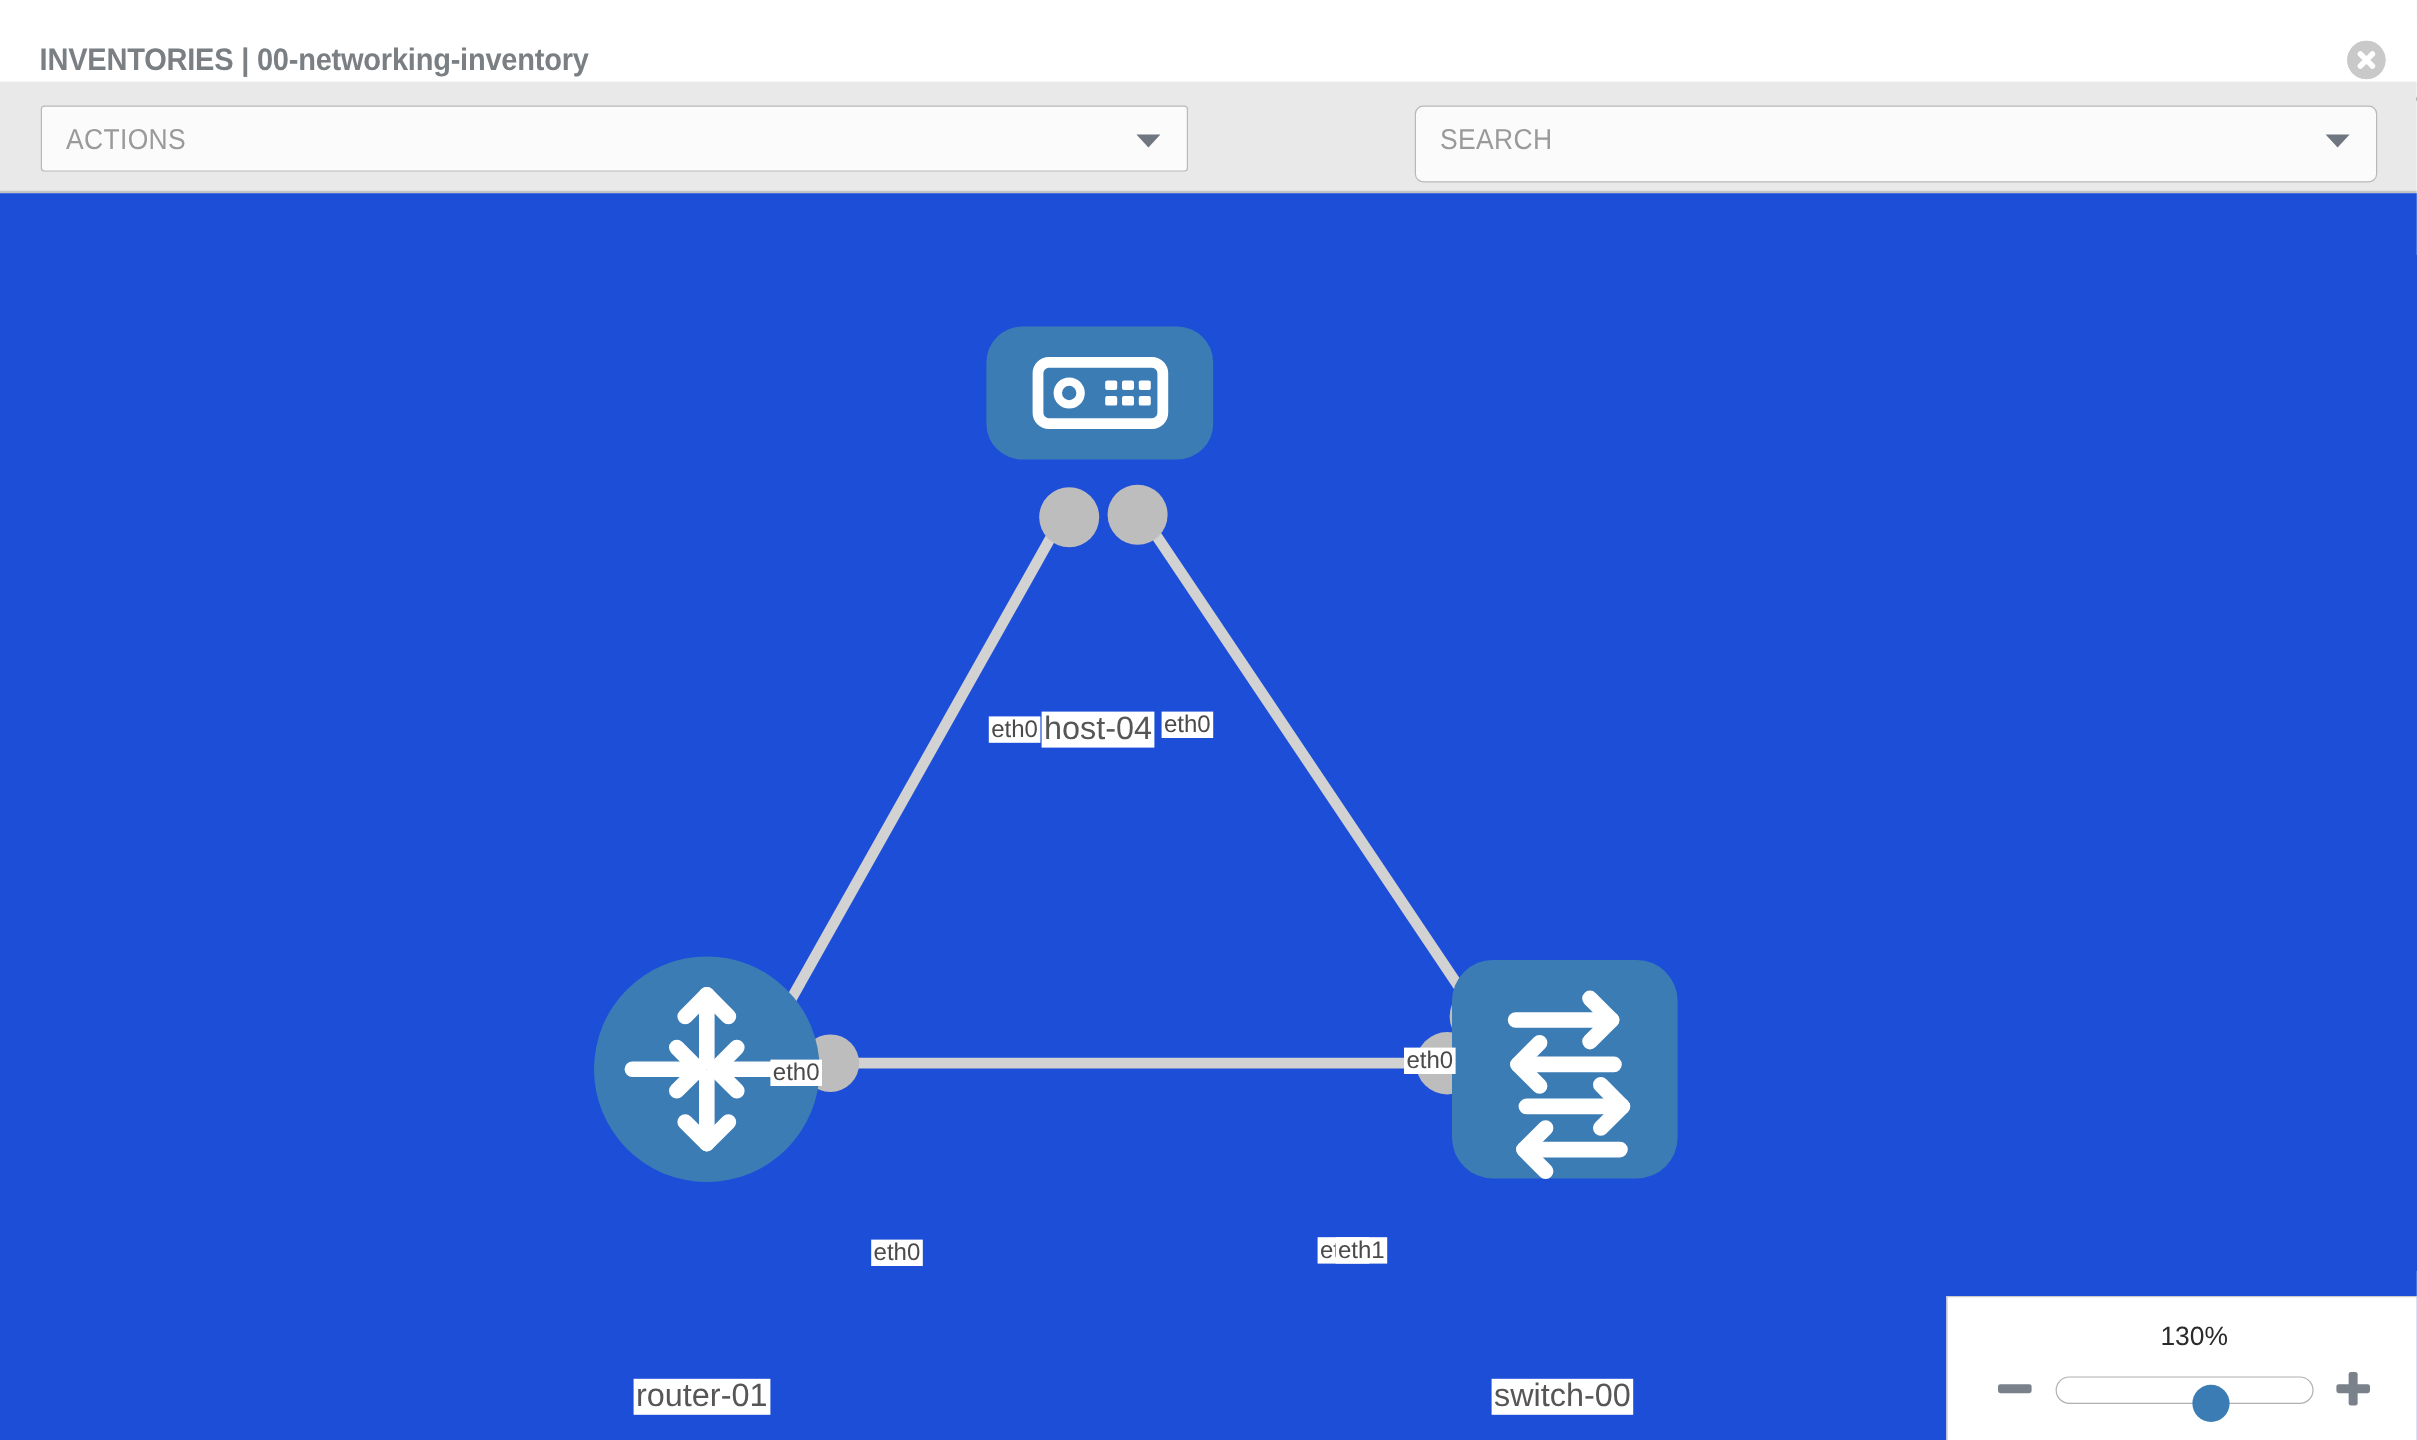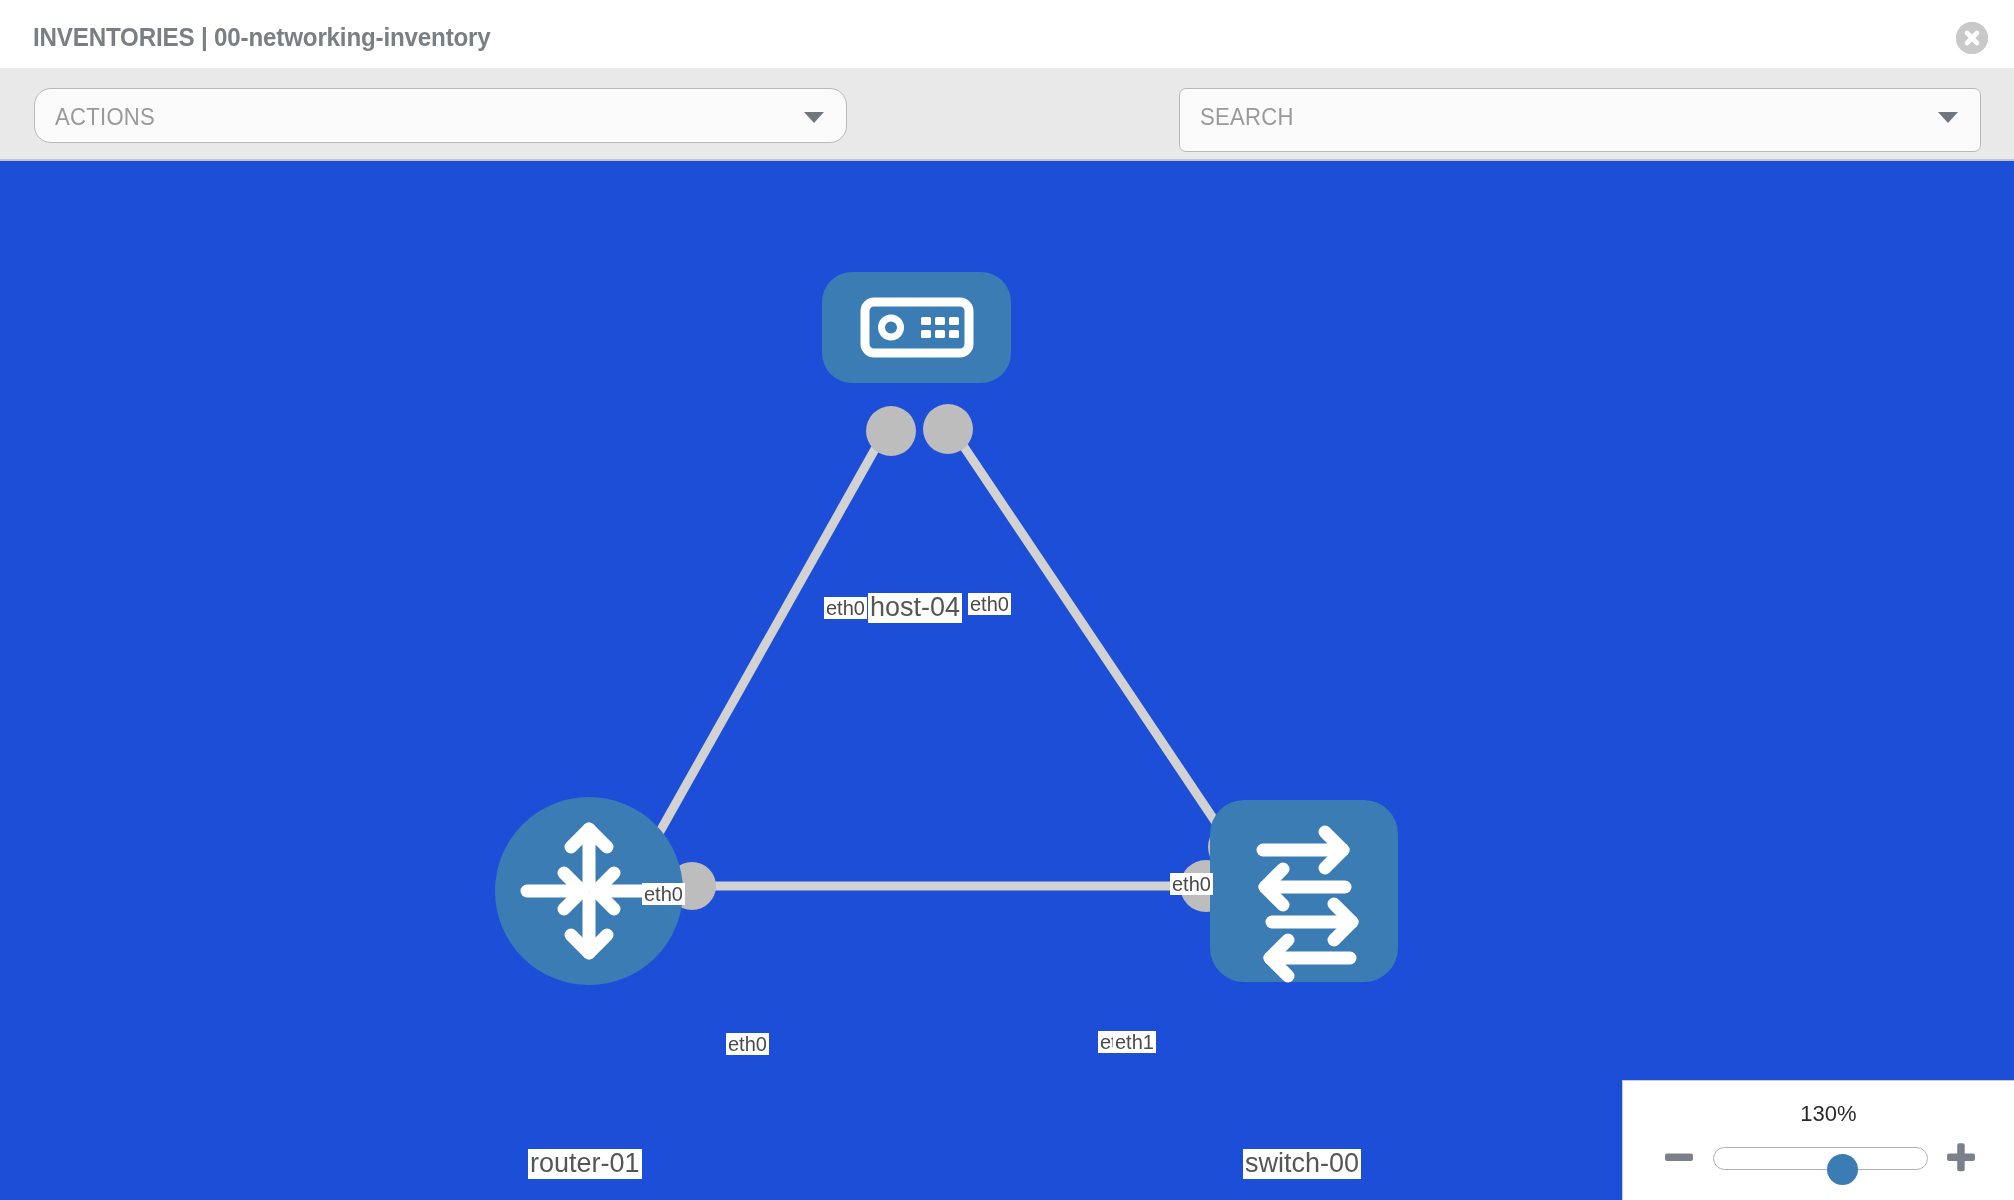--- a/index.html
+++ b/index.html
@@ -15,21 +15,21 @@
   #app {
     position: relative;
     width: 2014px;
     height: 1200px;
     background: #ffffff;
   }
 
   
   .header {
     position: absolute;
-    left: 0; top: 4px;
+    left: 0; top: 16px;
     width: 2014px;
     height: 68px;
     background: #ffffff;
     border-bottom: 3px solid #000000;
     box-sizing: border-box;
   }
   .header-title {
     position: absolute;
     left: 33px;
     top: 18px;
@@ -61,25 +61,25 @@
     width: 2014px;
     height: 93px;
     background: #e9e9e9;
     border-bottom: 2px solid #c4c4c4;
     box-sizing: border-box;
   }
   .actions-select {
     position: absolute;
     left: 34px;
     top: 20px;
-    width: 813px;
+    width: 956px;
     height: 55px;
     background: #fbfbfb;
     border: 1px solid #b9b9b9;
-    border-radius: 17px;
+    border-radius: 3px;
     box-sizing: border-box;
     cursor: pointer;
   }
   .actions-label {
     position: absolute;
     left: 20px;
     top: 14px;
     font-size: 24px;
     color: #9a9a9a;
     letter-spacing: 0.3px;

